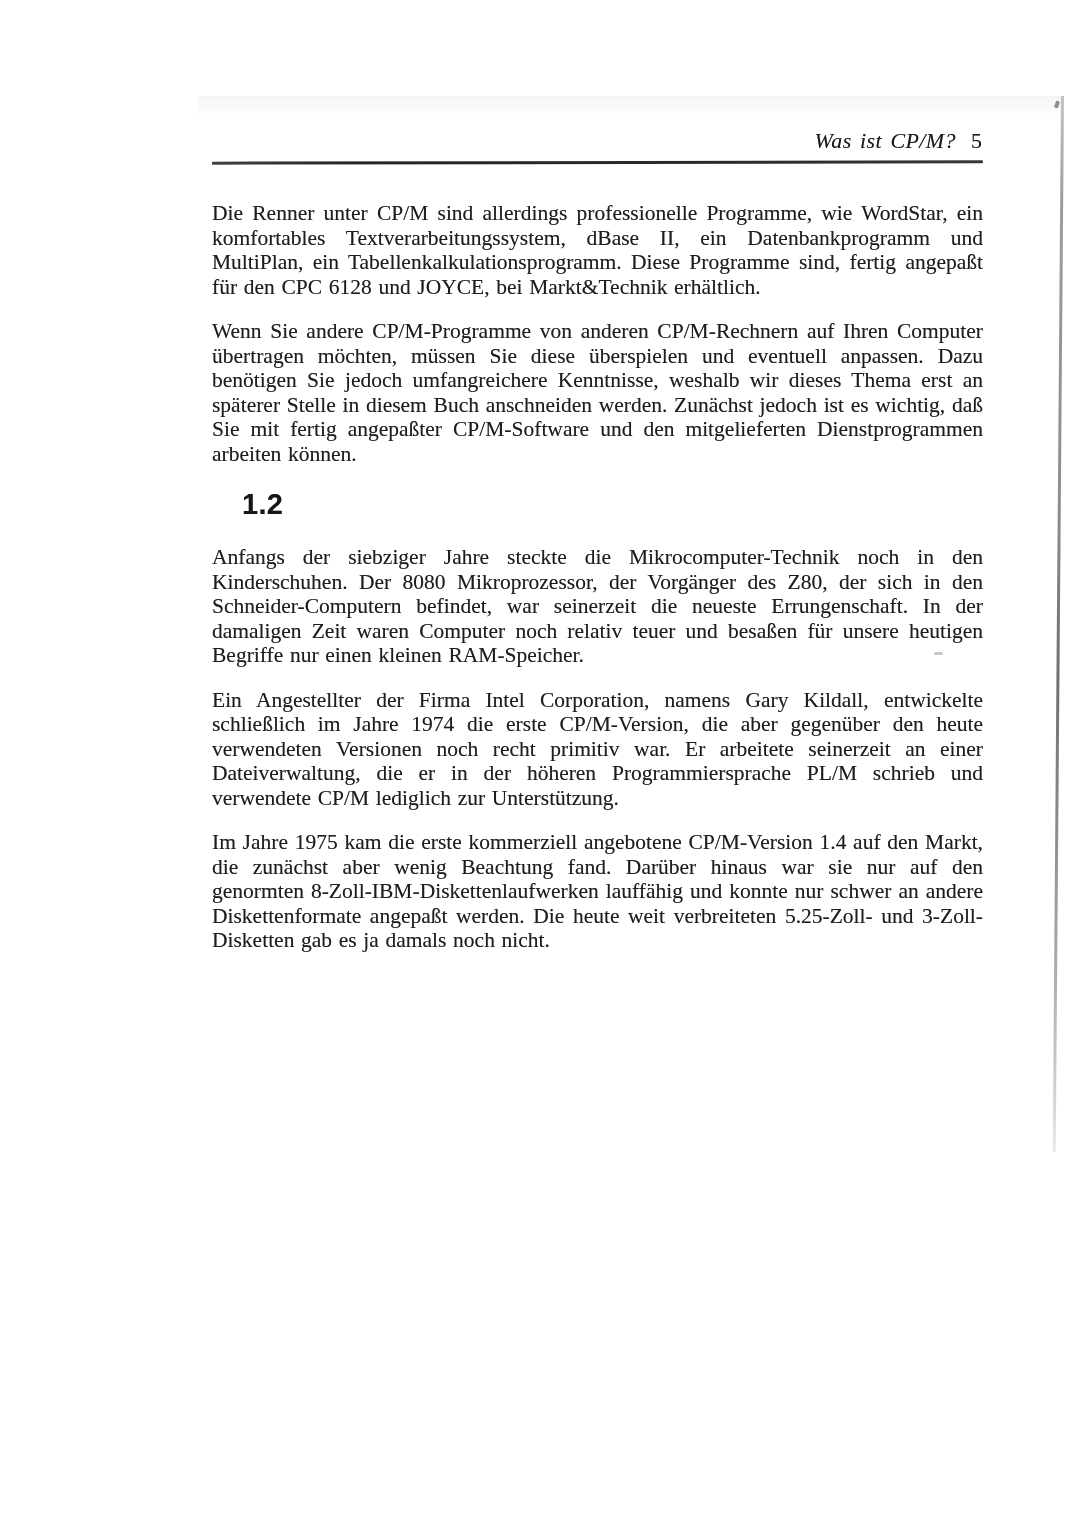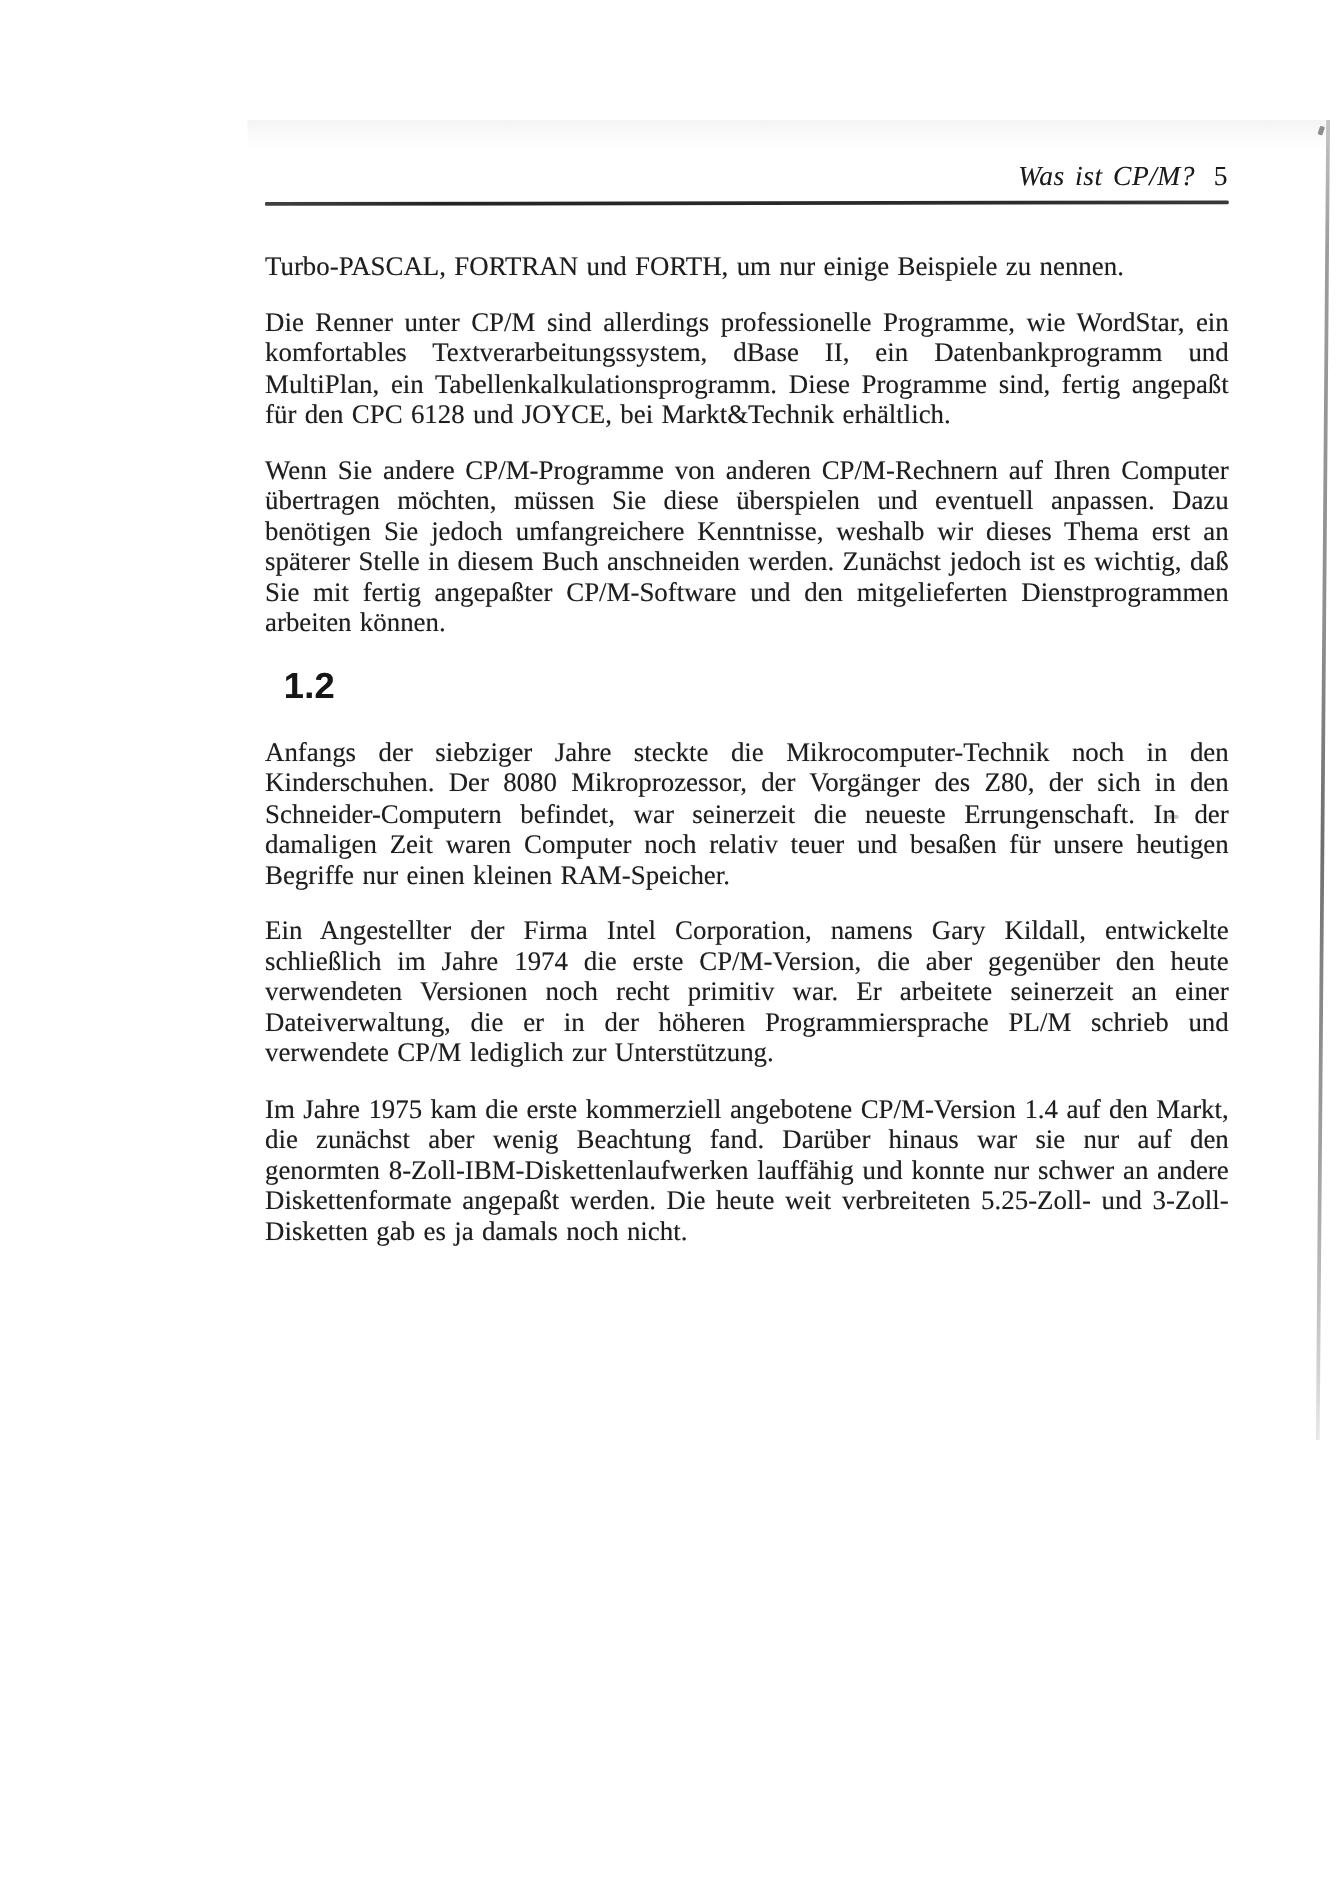--- a/index.html
+++ b/index.html
@@ -97,21 +97,21 @@
   }
   .section-heading {
     display: flex;
     margin: 14px 0 23px 0;
     font-family: "Liberation Sans", sans-serif;
     font-weight: 700;
     font-size: 29px;
     line-height: 36px;
     letter-spacing: .2px;
     color: #161616;
-    text-align: center;
+    text-align: right;
     text-shadow: 0 0 .5px rgba(0,0,0,.4);
   }
   .section-heading .num {
     flex: 0 0 auto;
     width: 71px;
   }
 </style>
 </head>
 <body>
 
@@ -126,21 +126,20 @@
 
     <div class="running-header">
       <span class="chapter">Was ist CP/M?</span>
       <span class="pagenum">5</span>
     </div>
 
     <div class="head-rule"></div>
 
     <div class="body">
 
-      <p lang="de">Turbo-PASCAL, FORTRAN und FORTH, um nur einige Beispiele zu nennen.</p>
 
       <p lang="de">Die Renner unter CP/M sind allerdings professionelle Programme, wie WordStar, ein komfortables Textverarbeitungssystem, dBase II, ein Datenbankprogramm und MultiPlan, ein Tabellenkalkulationsprogramm. Diese Programme sind, fertig angepaßt für den CPC 6128 und JOYCE, bei Markt&amp;Technik erhältlich.</p>
 
       <p lang="de">Wenn Sie andere CP/M-Programme von anderen CP/M-Rechnern auf Ihren Computer übertragen möchten, müssen Sie diese überspielen und eventuell anpassen. Dazu benötigen Sie jedoch umfangreichere Kenntnisse, weshalb wir dieses Thema erst an späterer Stelle in diesem Buch anschneiden werden. Zunächst jedoch ist es wichtig, daß Sie mit fertig angepaßter CP/M-Software und den mitgelieferten Dienstprogrammen arbeiten können.</p>
 
       <h2 class="section-heading">
         <span class="num">1.2</span>
       </h2>
 
       <p lang="de">Anfangs der siebziger Jahre steckte die Mikrocomputer-Technik noch in den Kinderschuhen. Der 8080 Mikroprozessor, der Vorgänger des Z80, der sich in den Schneider-Computern befindet, war seinerzeit die neueste Errungenschaft. In der damaligen Zeit waren Computer noch relativ teuer und besaßen für unsere heutigen Begriffe nur einen kleinen RAM-Speicher.</p>

